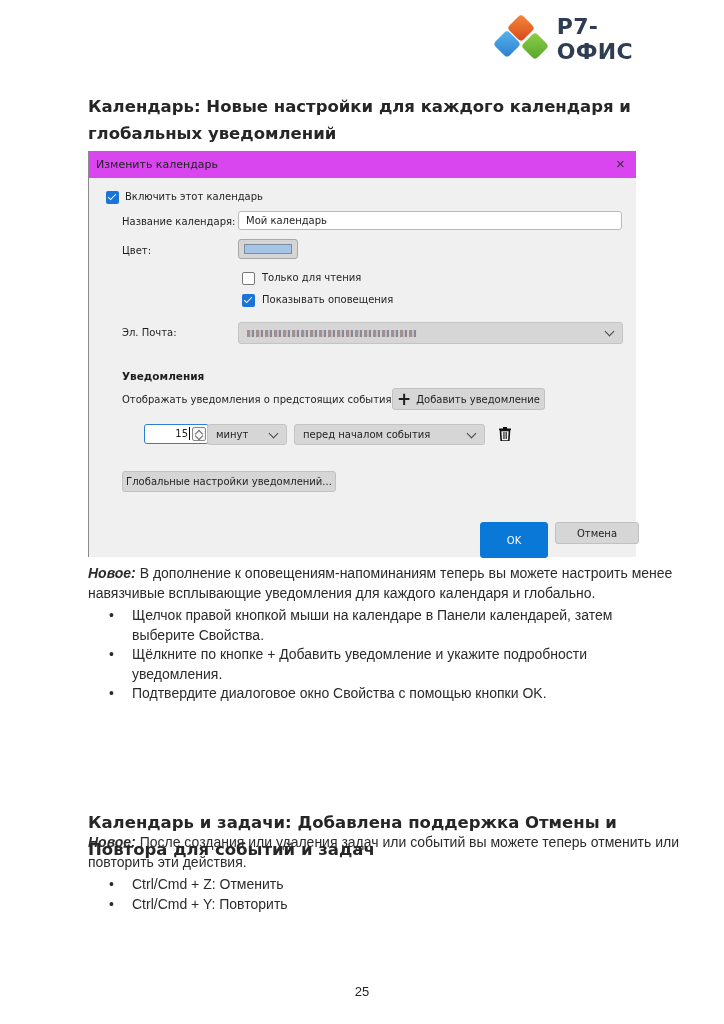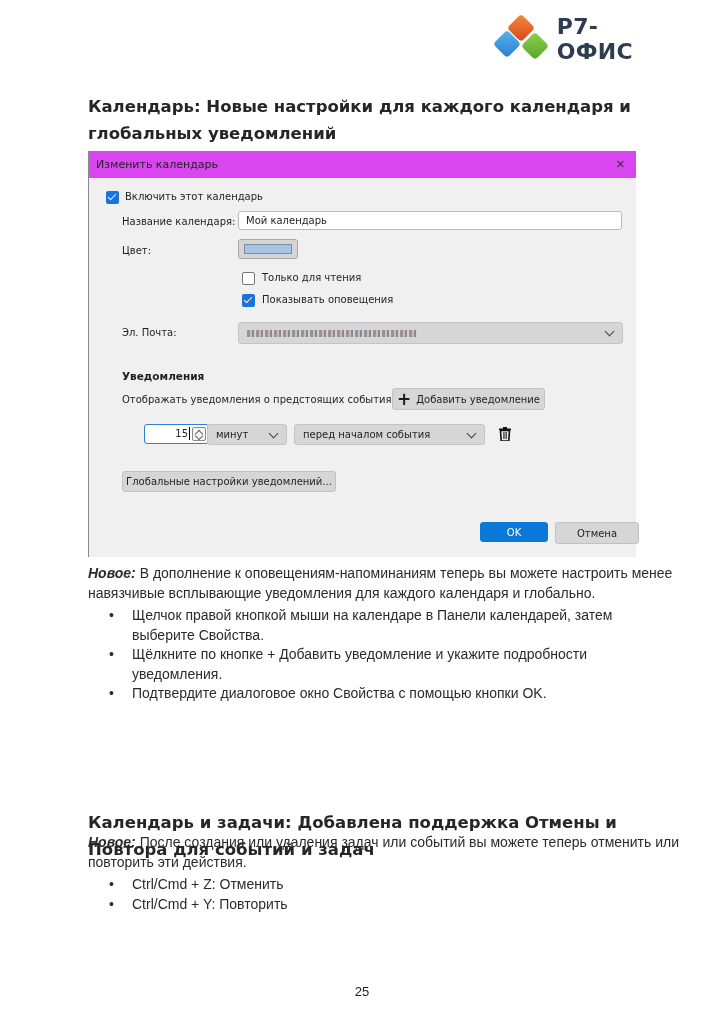--- a/index.html
+++ b/index.html
@@ -116,21 +116,21 @@
     <svg class="trash" viewBox="0 0 12 14">
       <rect x="0" y="1.5" width="12" height="1.6" fill="#111"></rect>
       <rect x="4" y="0" width="4" height="2" fill="#111"></rect>
       <path d="M1.5 3.5 H10.5 L9.8 14 H2.2 Z" fill="none" stroke="#111" stroke-width="1.6"></path>
       <rect x="4.4" y="5" width="1.1" height="7" fill="#111"></rect>
       <rect x="6.6" y="5" width="1.1" height="7" fill="#111"></rect>
     </svg>
 
     <div class="btn" style="left:33px; top:293px; width:214px; height:21px;">Глобальные настройки уведомлений...</div>
 
-    <div class="btn primary" style="left:391px; top:344px; width:68px; height:20px;">OK</div>
+    <div class="btn primary" style="left:391px; top:344px; width:68px; height:36px;">OK</div>
     <div class="btn" style="left:466px; top:344px; width:84px; height:22px;text-align:center;">Отмена</div>
   </div>
 </div>
 
 <div class="para" style="top:564px;">
   <b>Новое:</b><span> В дополнение к оповещениям-напоминаниям теперь вы можете настроить менее навязчивые всплывающие уведомления для каждого календаря и глобально.</span>
 </div>
 <ul class="bullets" style="top:606px;">
   <li>Щелчок правой кнопкой мыши на календаре в Панели календарей, затем выберите Свойства.</li>
   <li>Щёлкните по кнопке + Добавить уведомление и укажите подробности уведомления.</li>

